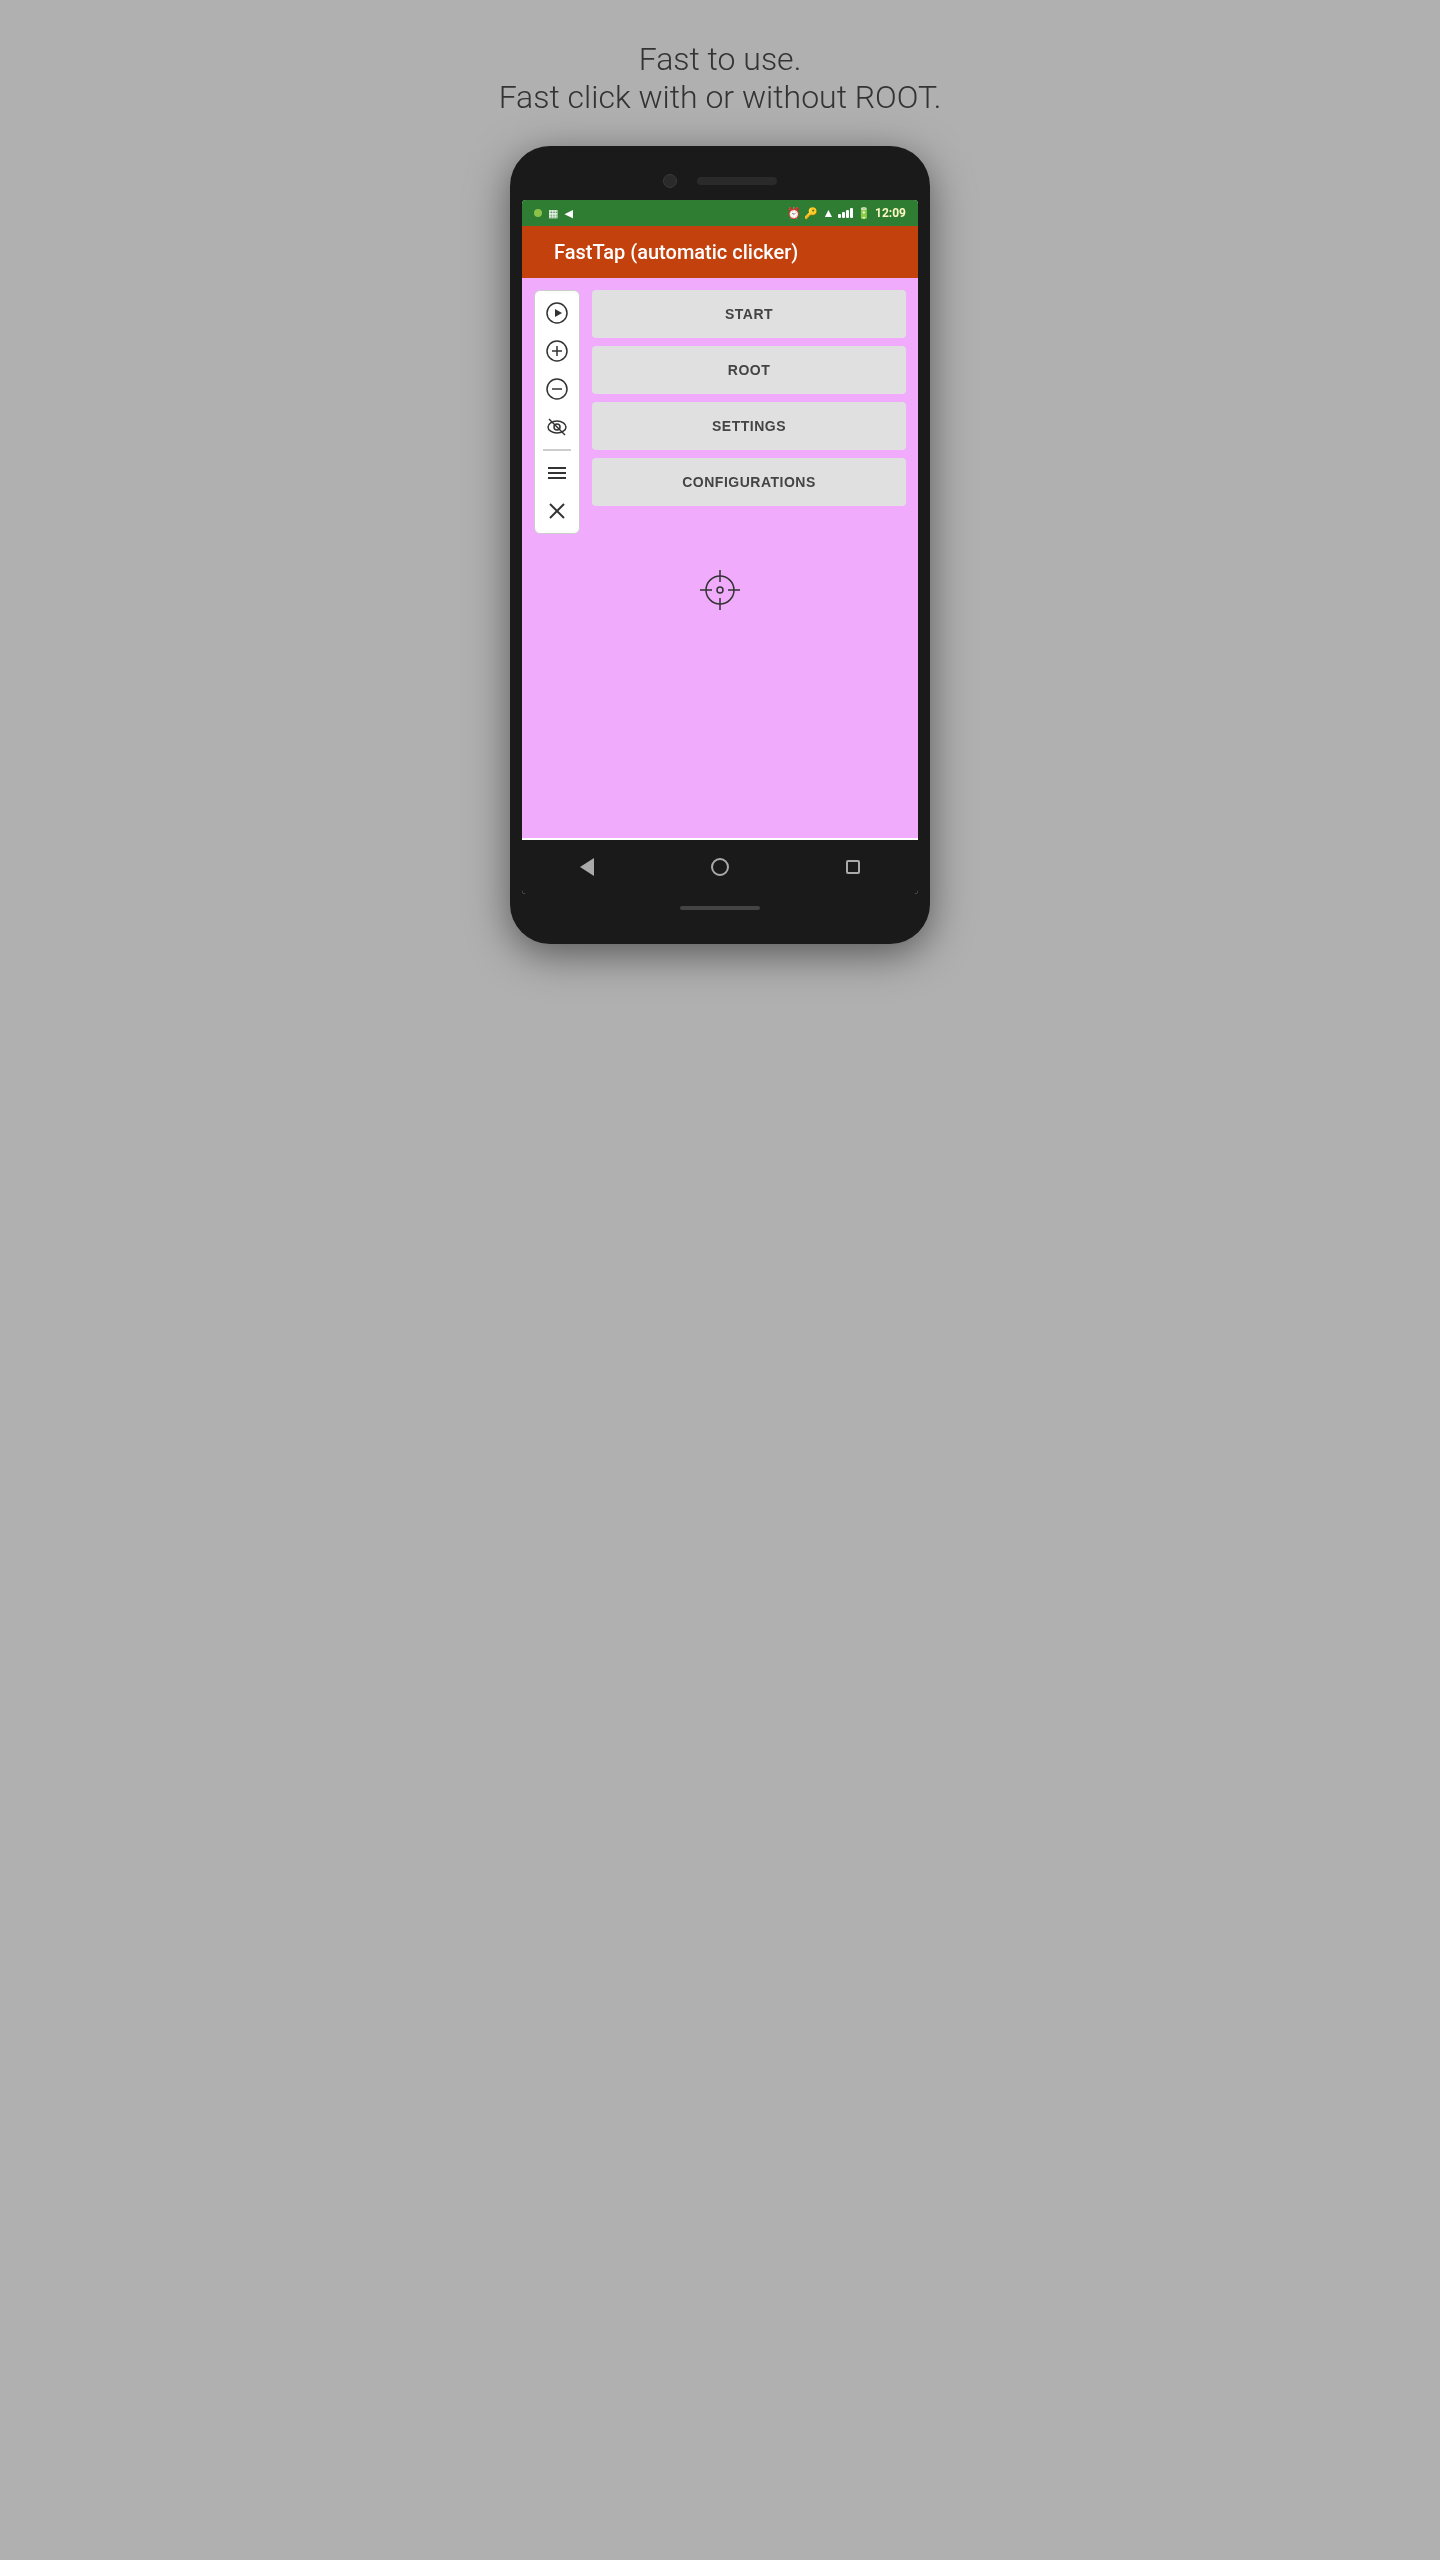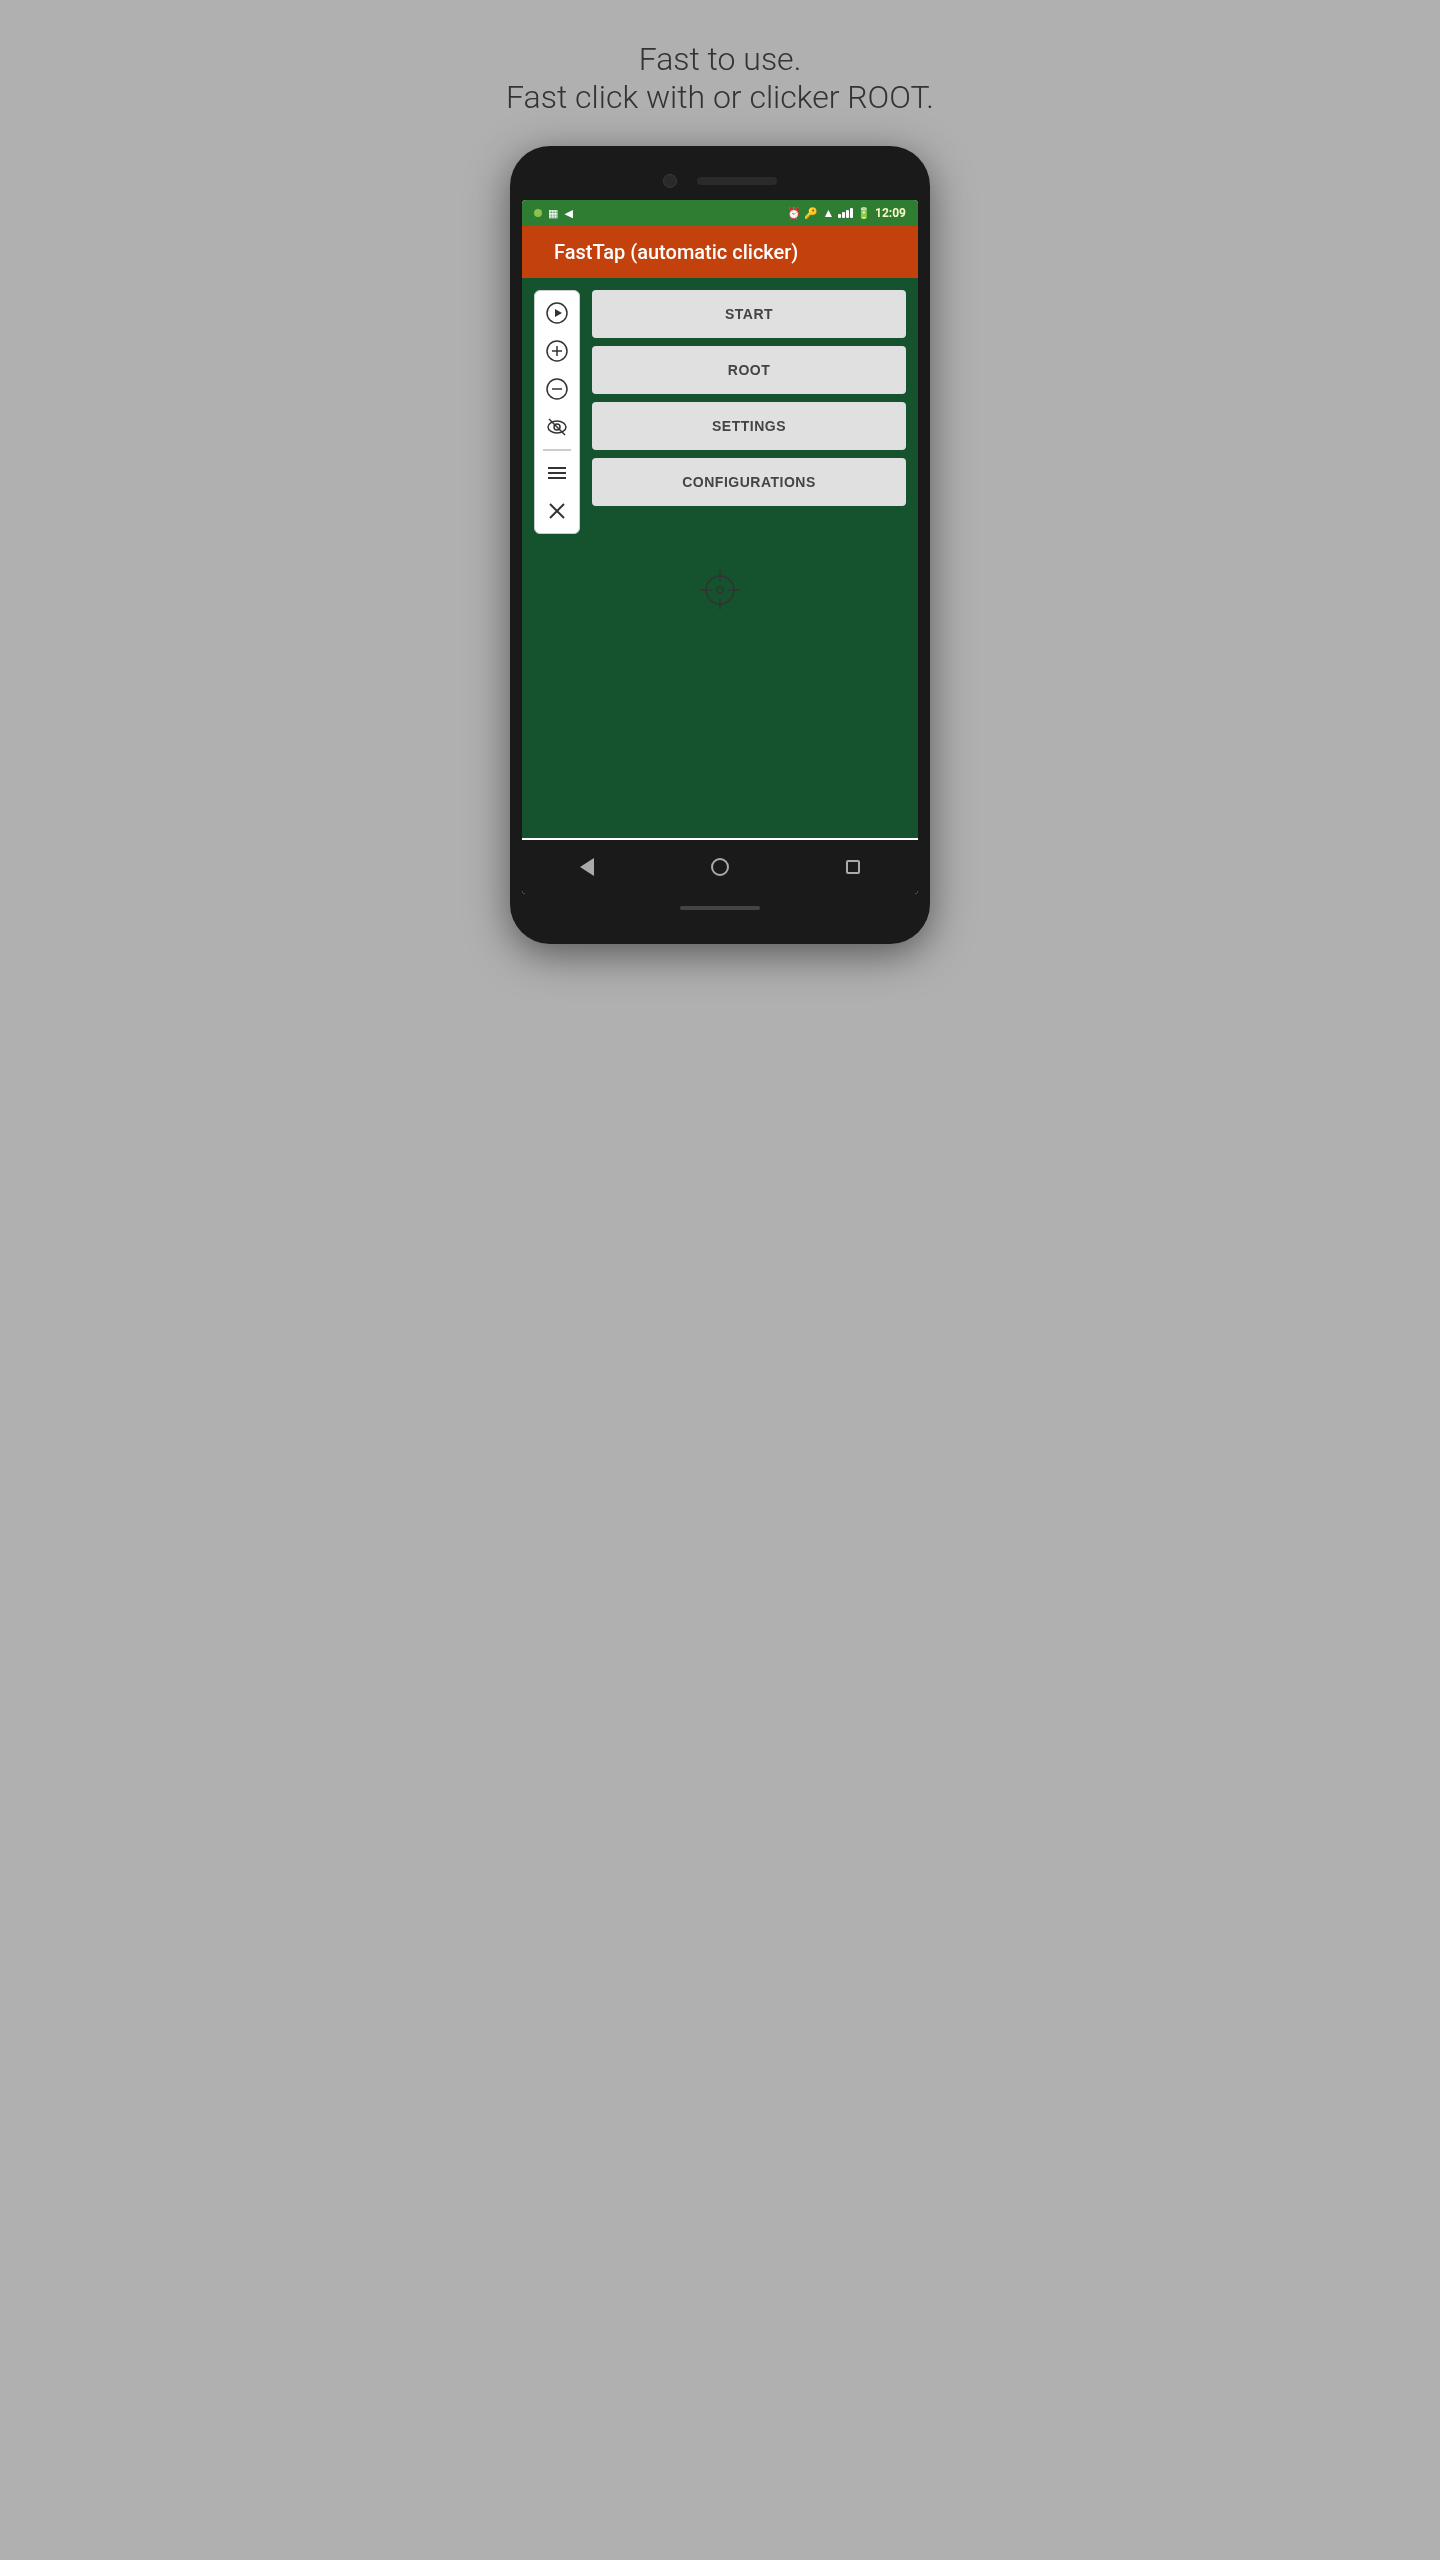--- a/index.html
+++ b/index.html
@@ -123,21 +123,21 @@
     }
 
     .app-title {
       font-size: 20px;
       color: white;
       font-weight: 500;
     }
 
     
     .app-content {
-      background: #14532d;
+      background: #f0abfc;
       padding: 12px;
       position: relative;
       min-height: 560px;
     }
 
     
     .side-toolbar {
       position: absolute;
       left: 12px;
       top: 12px;
@@ -309,21 +309,21 @@
       color: white;
     }
   </style>
 </head>
 <body>
 
 <div class="page-wrapper">
 
   <div class="tagline">
     <span class="tagline-line1">Fast to use.</span>
-    <span class="tagline-line2">Fast click with or clicker ROOT.</span>
+    <span class="tagline-line2">Fast click with or without ROOT.</span>
   </div>
 
   <div class="phone-frame">
 
     <div class="phone-top">
       <div class="camera"></div>
       <div class="speaker"></div>
     </div>
 
     <div class="phone-screen">

